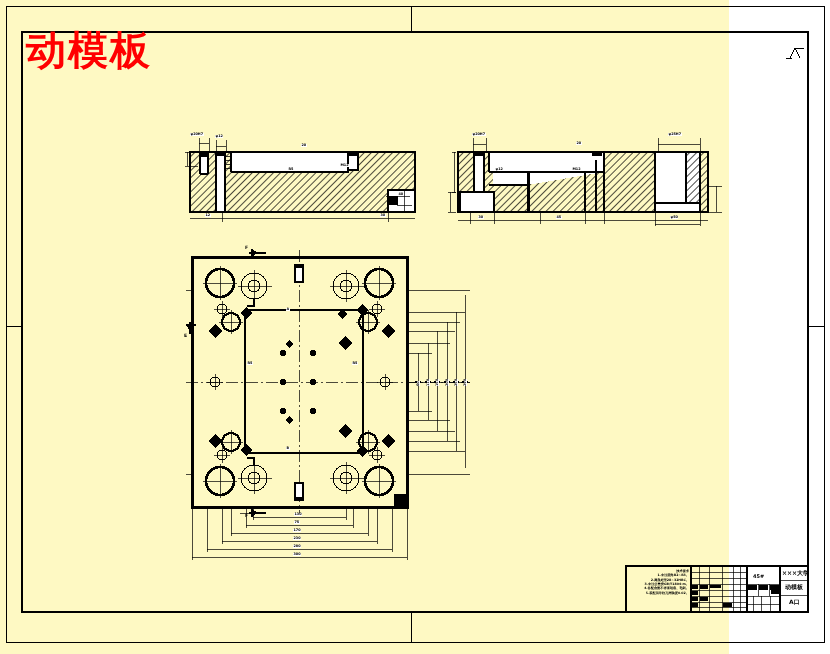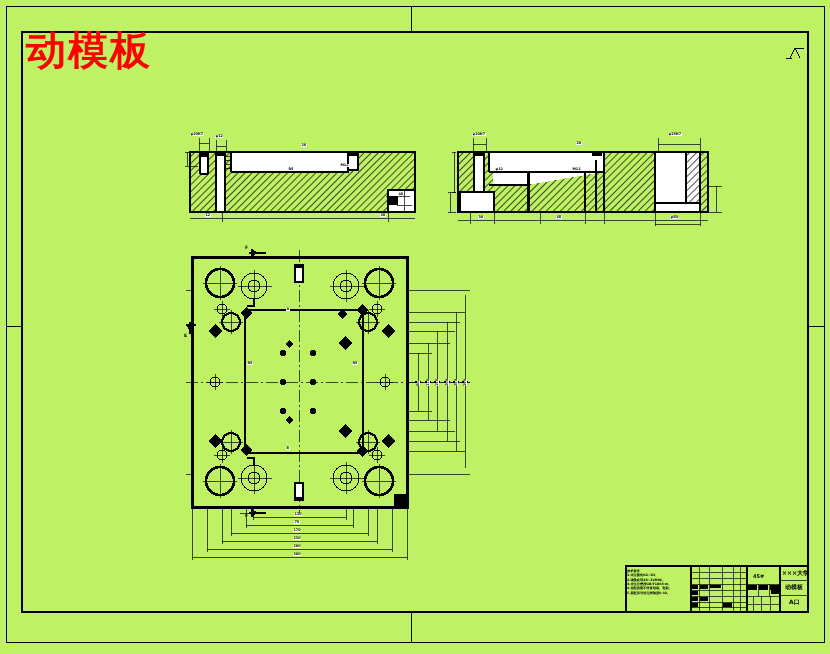--- a/index.html
+++ b/index.html
@@ -8,23 +8,24 @@
     background: #ffffff;
   }
   body {
     width: 830px;
     height: 654px;
     font-family: "Liberation Sans", sans-serif;
     overflow: hidden;
   }
   #sheet {
     position: relative;
-    width: 830px;
+    width: 729px;
     height: 654px;
-    background: #bef264;
+    background: #fef9c3;
+    text-align: right;
   }
   #sheet svg {
     position: absolute;
     left: 0;
     top: 0;
   }
   .title-cn {
     position: absolute;
     left: 26px;
     top: 30px;

